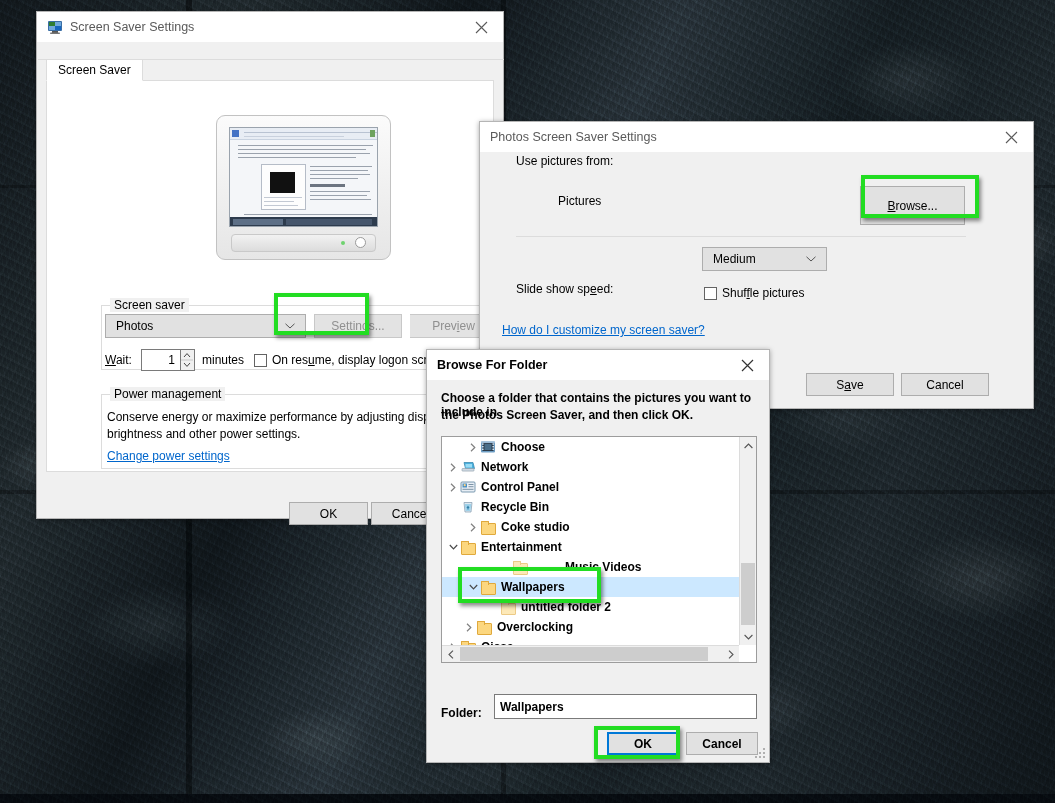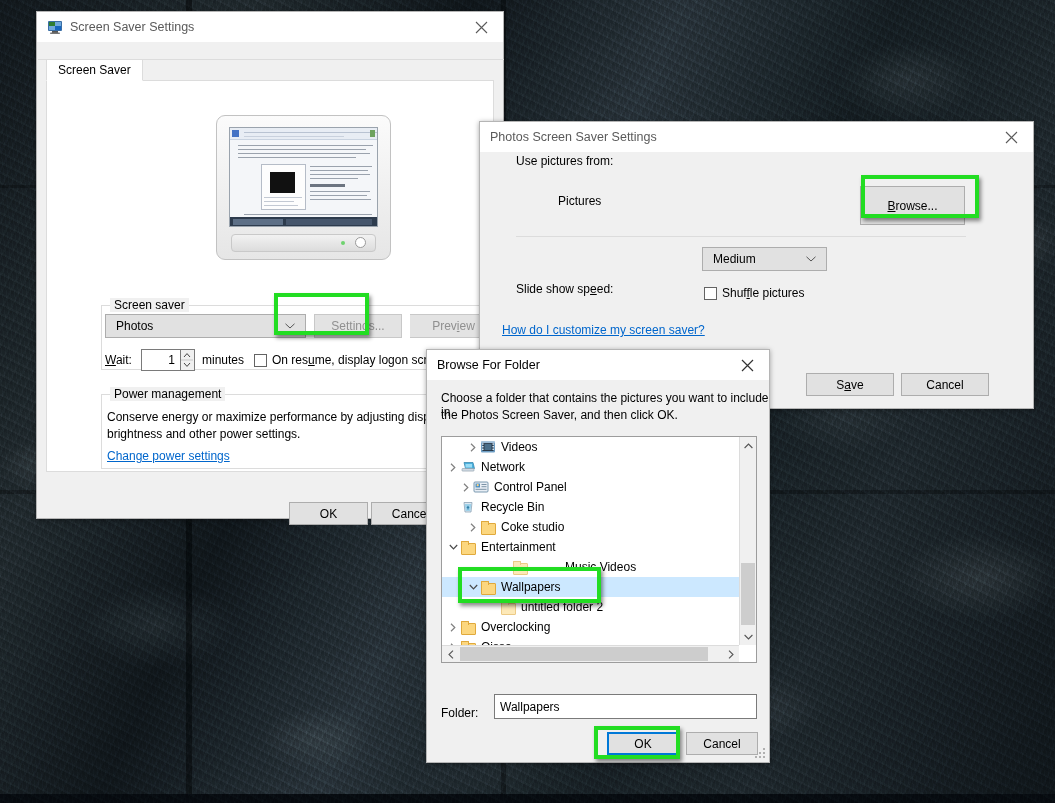--- a/index.html
+++ b/index.html
@@ -115,21 +115,21 @@
               border-radius:50%; border:1px solid #9a9a9a; background:#fff; }
   #mon-led { position:absolute; right:45px; bottom:14px; width:4px; height:4px;
              border-radius:50%; background:#6fd36f; }
   .doc-line { position:absolute; background:#9aa2ad; height:1px; }
   .doc-blk { position:absolute; background:#222; }
 
   
   #dlg-photos { left:479px; top:121px; width:555px; height:288px; }
 
   
-  #dlg-browse { left:426px; top:349px; width:344px; height:414px; }
+  #dlg-browse { left:426px; top:349px; width:344px; height:414px;font-weight:bold; }
   #tree { position:absolute; left:14px; top:86px; width:316px; height:227px;
           background:#fff; border:1px solid #9c9c9c; overflow:hidden; }
   .trow { position:relative; height:20px; display:flex; align-items:center; font-size:12px; }
   .trow.sel { background:#cce8ff; }
   .twist { width:14px; display:flex; align-items:center; justify-content:center; color:#808080; }
   .ficon { width:16px; height:14px; margin-right:5px; position:relative; flex:0 0 auto; }
   
   .ficon.folder::before { content:""; position:absolute; left:1px; top:3px; width:13px; height:10px;
      background:#fcd77f; border:1px solid #e0a93c; border-radius:0 1px 1px 1px; }
   .ficon.folder::after { content:""; position:absolute; left:1px; top:1px; width:6px; height:3px;
@@ -353,37 +353,37 @@
               <g fill="#d6e4f0">
                 <rect x="2" y="3.4" width="1.6" height="1.4"></rect>
                 <rect x="2" y="6" width="1.6" height="1.4"></rect>
                 <rect x="2" y="8.6" width="1.6" height="1.4"></rect>
                 <rect x="12.4" y="3.4" width="1.6" height="1.4"></rect>
                 <rect x="12.4" y="6" width="1.6" height="1.4"></rect>
                 <rect x="12.4" y="8.6" width="1.6" height="1.4"></rect>
               </g>
               <rect x="4.5" y="4" width="7" height="6" fill="#4a6e8a"></rect>
             </svg></span>
-          <span>Videos</span>
+          <span>Choose</span>
         </div>
         <div class="trow" style="padding-left: 4px;">
           <span class="twist">
             <svg width="6" height="9" viewBox="0 0 6 9">
               <path d="M1 0.8 L4.8 4.5 L1 8.2" fill="none" stroke="#808080" stroke-width="1.2"></path>
             </svg>
           </span>
           <span class="ficon"><svg width="16" height="14" viewBox="0 0 16 14">
               <path d="M4 2.5 h9 l1.5 6 h-9 z" fill="#4ab0dd"></path>
               <path d="M4 2.5 h9 l1.5 6 h-9 z" fill="none" stroke="#2f7fa8" stroke-width=".7"></path>
               <rect x="2" y="8.5" width="12" height="2.6" rx=".6" fill="#cfd9e2" stroke="#8c9aa8" stroke-width=".6"></rect>
               <rect x="5.5" y="4" width="6.5" height="3.5" fill="#9adcf5"></rect>
             </svg></span>
           <span>Network</span>
         </div>
-        <div class="trow" style="padding-left: 17px;">
+        <div class="trow" style="padding-left: 4px;">
           <span class="twist">
             <svg width="6" height="9" viewBox="0 0 6 9">
               <path d="M1 0.8 L4.8 4.5 L1 8.2" fill="none" stroke="#808080" stroke-width="1.2"></path>
             </svg>
           </span>
           <span class="ficon"><svg width="16" height="14" viewBox="0 0 16 14">
               <rect x="1" y="2" width="14" height="10" rx="1" fill="#e8eef5" stroke="#6d8ea8" stroke-width=".9"></rect>
               <rect x="2.5" y="3.5" width="4.5" height="4" fill="#4a90c4"></rect>
               <circle cx="4.7" cy="5.2" r="1.1" fill="#ffd27f"></circle>
               <rect x="8.5" y="4" width="5" height="1" fill="#7c93a6"></rect>
@@ -431,21 +431,21 @@
             </svg>
           </span>
           <span class="ficon folder"></span>
           <span>Wallpapers</span>
         </div>
         <div class="trow" style="padding-left: 44px;">
           <span class="twist"></span>
           <span class="ficon folder light"></span>
           <span>untitled folder 2</span>
         </div>
-        <div class="trow" style="padding-left: 4px;">
+        <div class="trow" style="padding-left: 20px;">
           <span class="twist">
             <svg width="6" height="9" viewBox="0 0 6 9">
               <path d="M1 0.8 L4.8 4.5 L1 8.2" fill="none" stroke="#808080" stroke-width="1.2"></path>
             </svg>
           </span>
           <span class="ficon folder"></span>
           <span>Overclocking</span>
         </div>
         <div class="trow" style="padding-left: 4px;">
           <span class="twist">

